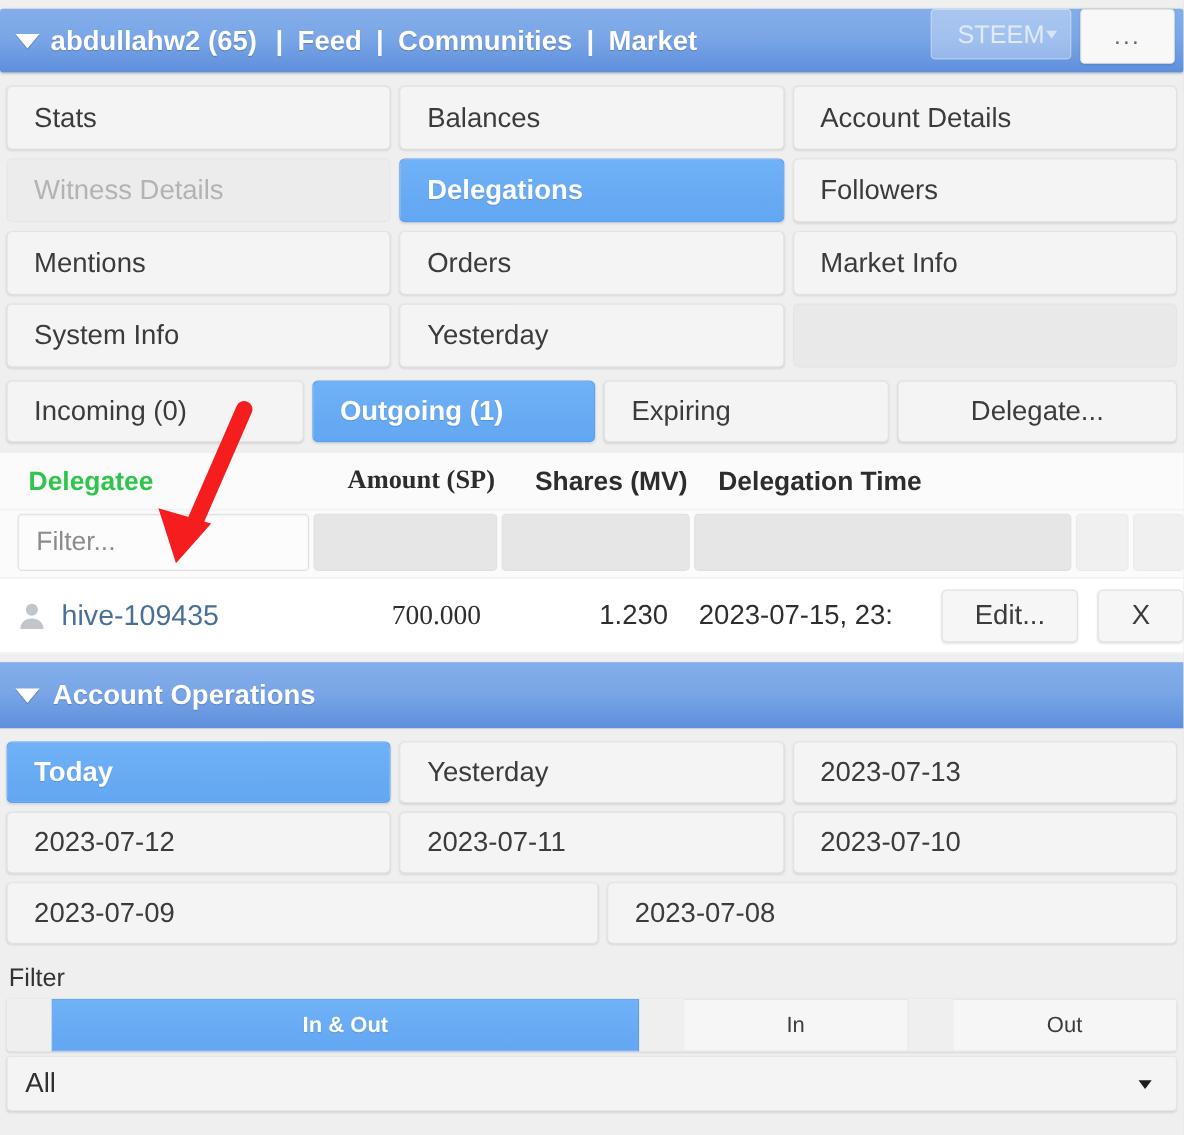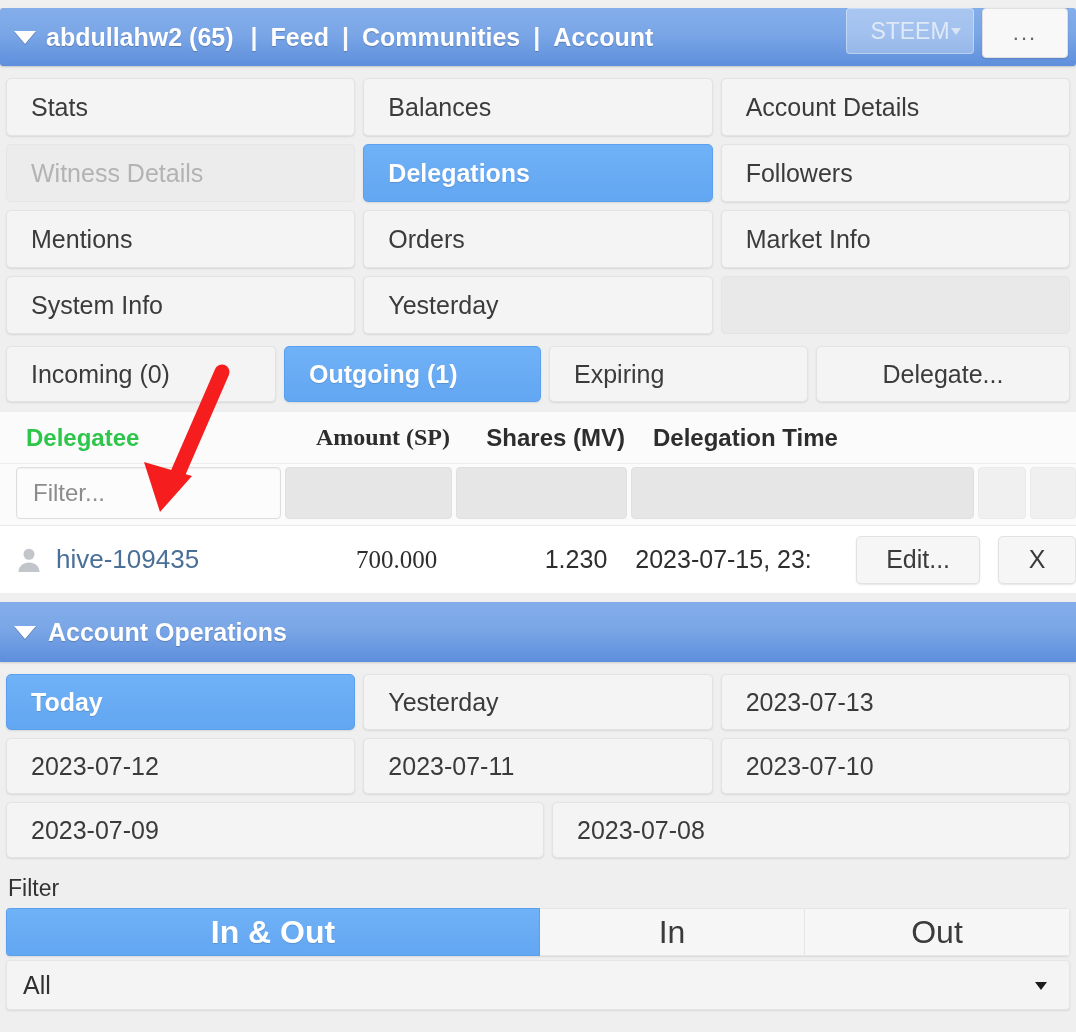--- a/index.html
+++ b/index.html
@@ -282,22 +282,23 @@
     box-shadow: 0 1px 2px rgba(0,0,0,0.10);
   }
   .seg-item {
     flex: 1 1 0;
     background: #f6f6f6;
     border: 1px solid #e5e5e5;
     border-left: none;
     display: flex;
     align-items: center;
     justify-content: center;
-    font-size: 32px;
+    font-size: 20px;
     color: #3b3b3b;
+    margin-left: 41px;
   }
   .seg-item:first-child { border-left: 1px solid #e5e5e5; }
   .seg-item.on {
     background: linear-gradient(to bottom, #6fb2f7 0%, #63a6f2 100%);
     border-color: #5ba0ef;
     color: #ffffff;
     font-weight: bold;
     text-shadow: 0 1px 1px rgba(0,0,0,0.15);
     flex: 0 0 534px;
   }
@@ -339,21 +340,21 @@
 
   <div class="topbar">
     <div class="caret-down"></div>
     <div class="nav-links">
       <span class="acct">abdullahw2 (65)</span>
       <span class="sep">|</span>
       <span class="lnk">Feed</span>
       <span class="sep">|</span>
       <span class="lnk">Communities</span>
       <span class="sep">|</span>
-      <span class="lnk">Account</span>
+      <span class="lnk">Market</span>
     </div>
     <div class="topbar-right">
       <div class="steem-select">
         <span>STEEM</span>
         <span class="tri"></span>
       </div>
       <div class="dots-btn">...</div>
     </div>
   </div>
 

